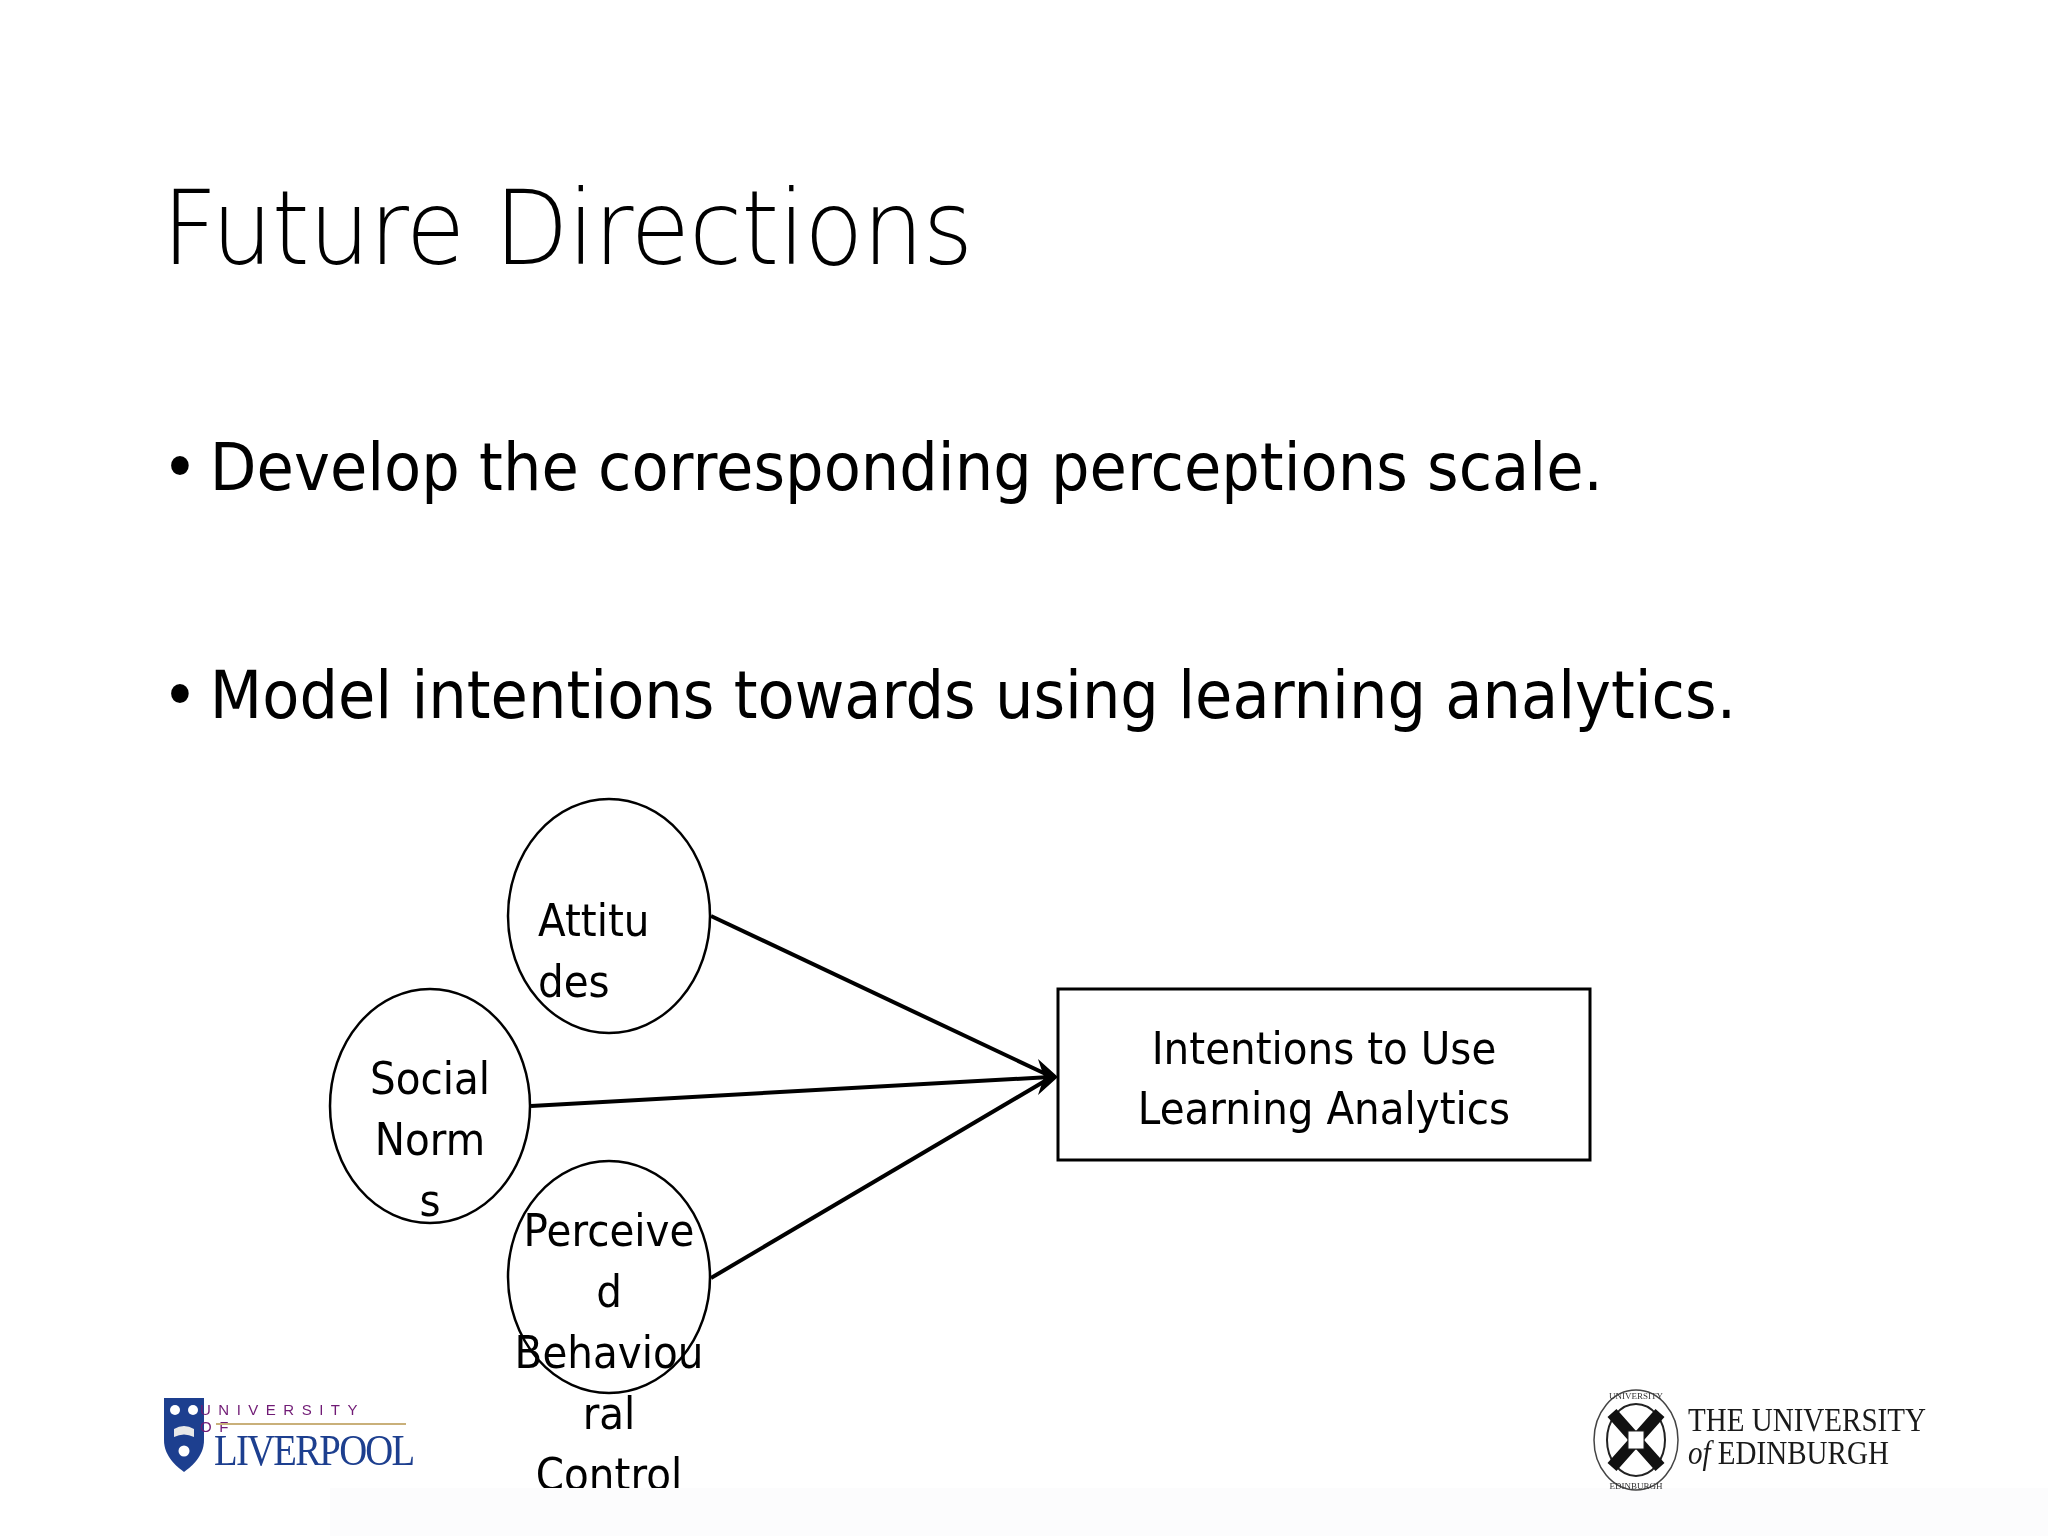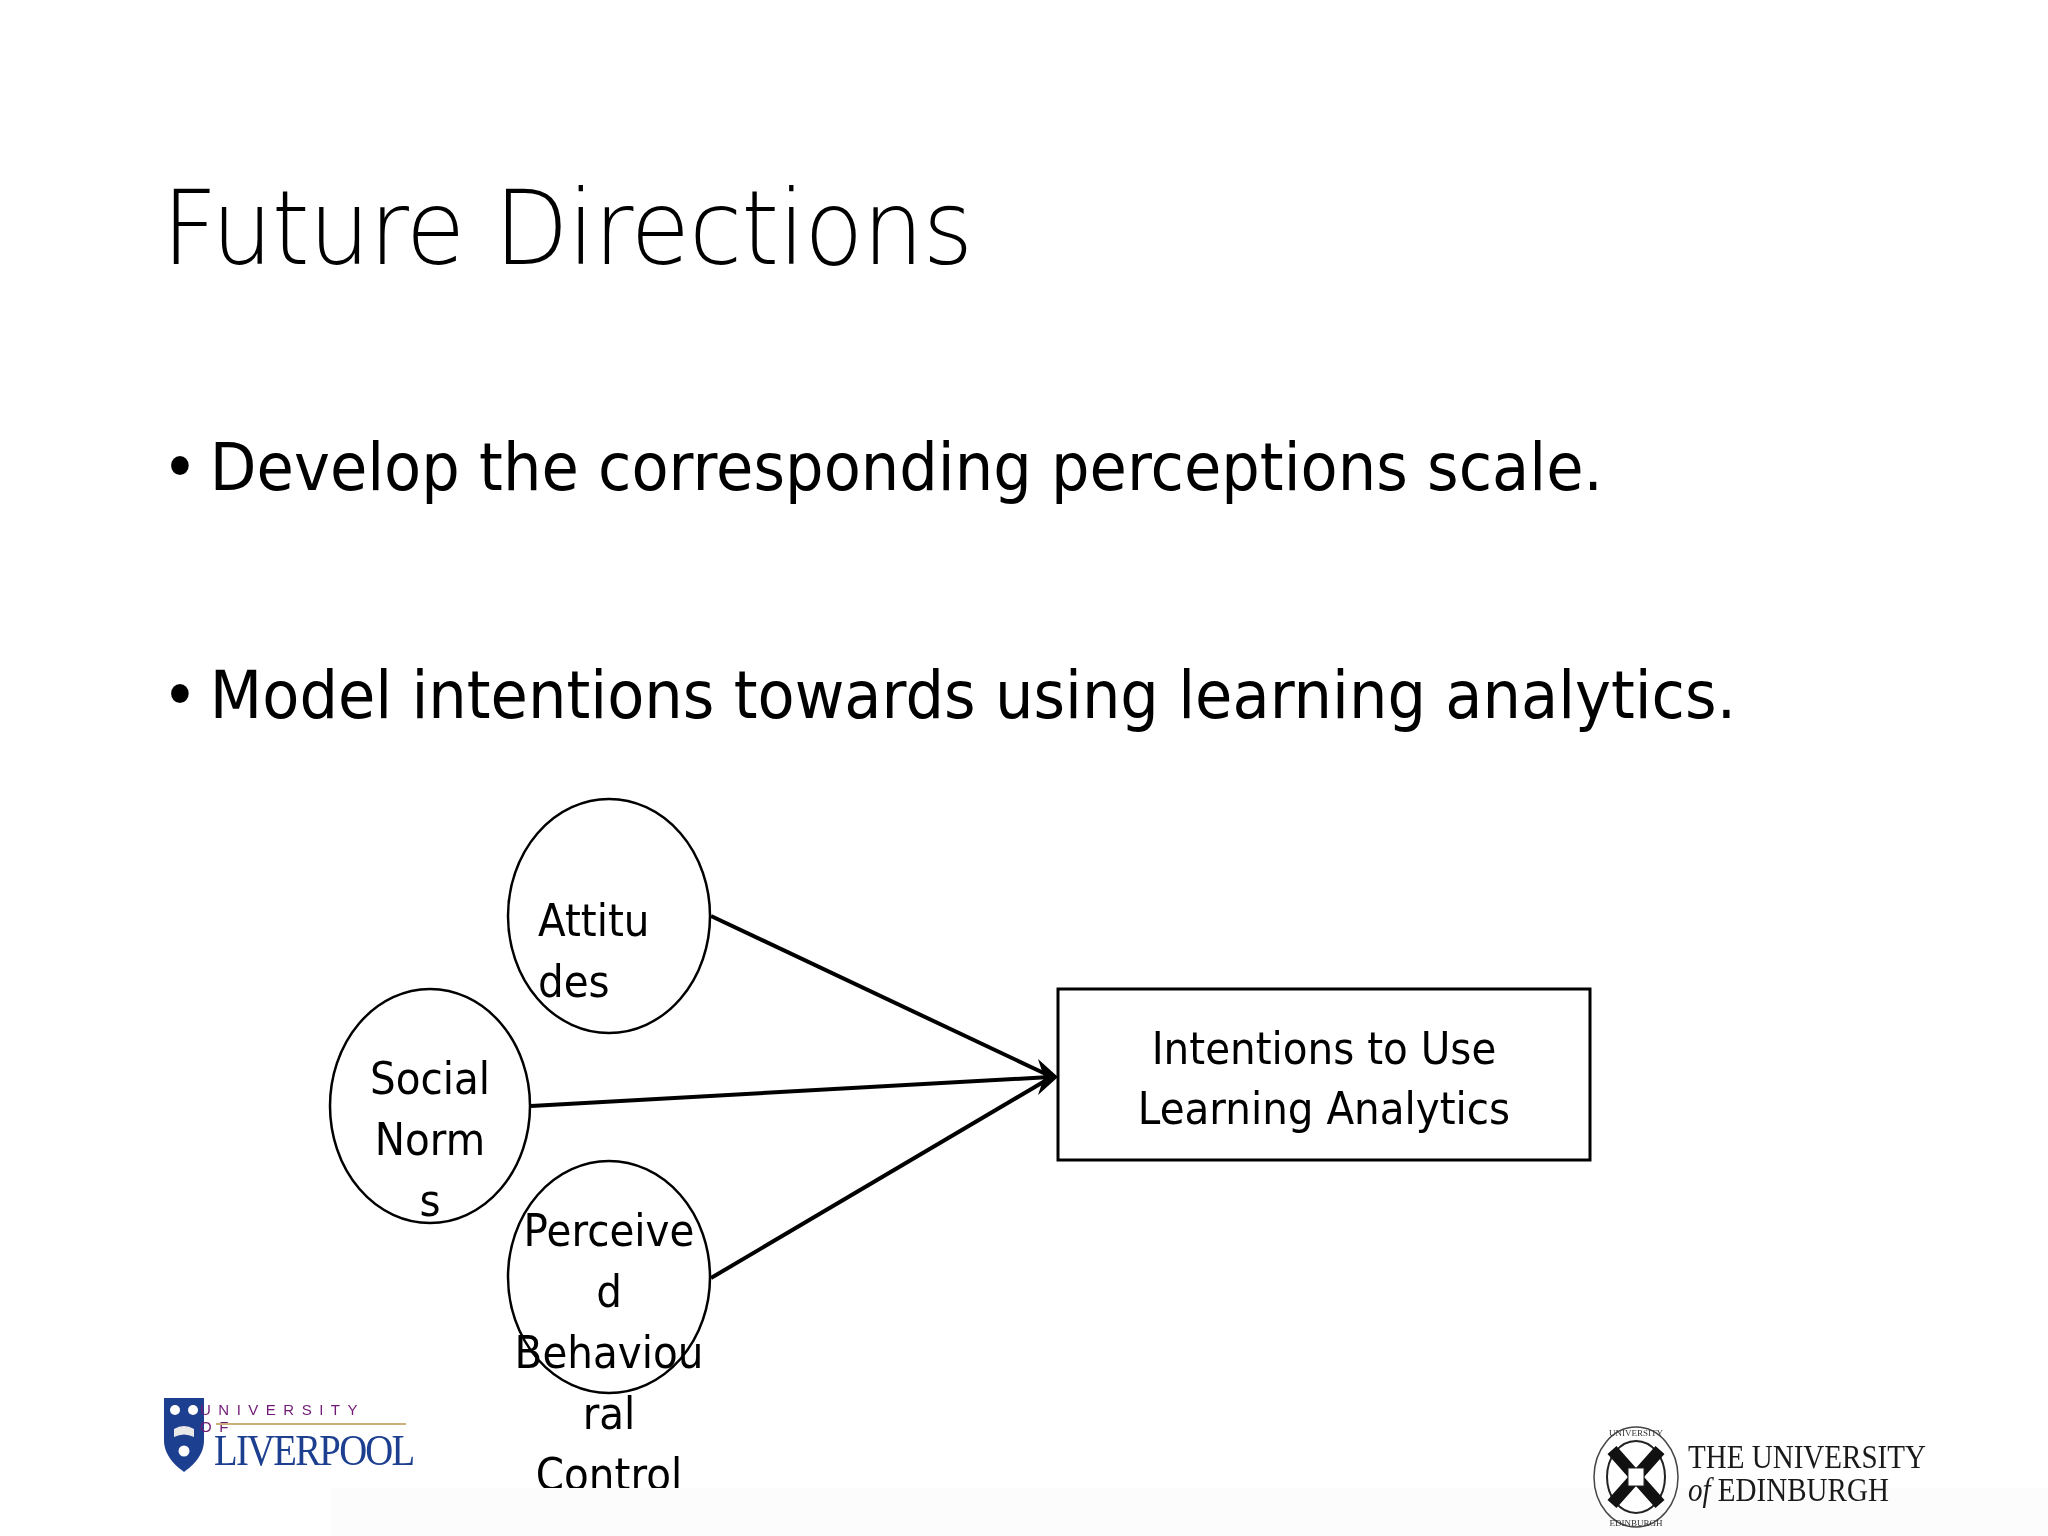--- a/index.html
+++ b/index.html
@@ -44,21 +44,21 @@
       position: absolute; left: 40px; top: 5px;
       font-size: 15px; letter-spacing: 7.5px; color: #701a75;
       font-family: "Liberation Sans", sans-serif;
     }
     .liv-rule { position: absolute; left: 56px; top: 27px; width: 190px; height: 2px; background: #c9b07a; }
     .liv-big {
       position: absolute; left: 54px; top: 28px;
       font-family: "Liberation Serif", serif; font-size: 45px; color: #1d3f8f;
       letter-spacing: -2px; transform: scaleX(0.86); transform-origin: left top;
     }
-    .edinburgh { position: absolute; left: 1590px; top: 1422px; width: 330px; height: 110px; }
+    .edinburgh { position: absolute; left: 1590px; top: 1385px; width: 330px; height: 110px; }
     .ed-line1, .ed-line2 {
       position: absolute; left: 98px; font-family: "Liberation Serif", serif;
       font-size: 33px; color: #1a1a1a; white-space: nowrap;
       transform: scaleX(0.88); transform-origin: left top;
     }
     .ed-line1 { top: 17px; }
     .ed-line2 { top: 50px; }
     .ed-line2 i { font-style: italic; }
     .bottom-band { position: absolute; left: 330px; top: 1488px; width: 1718px; height: 48px; background: #fcfcfd; }
   </style>

